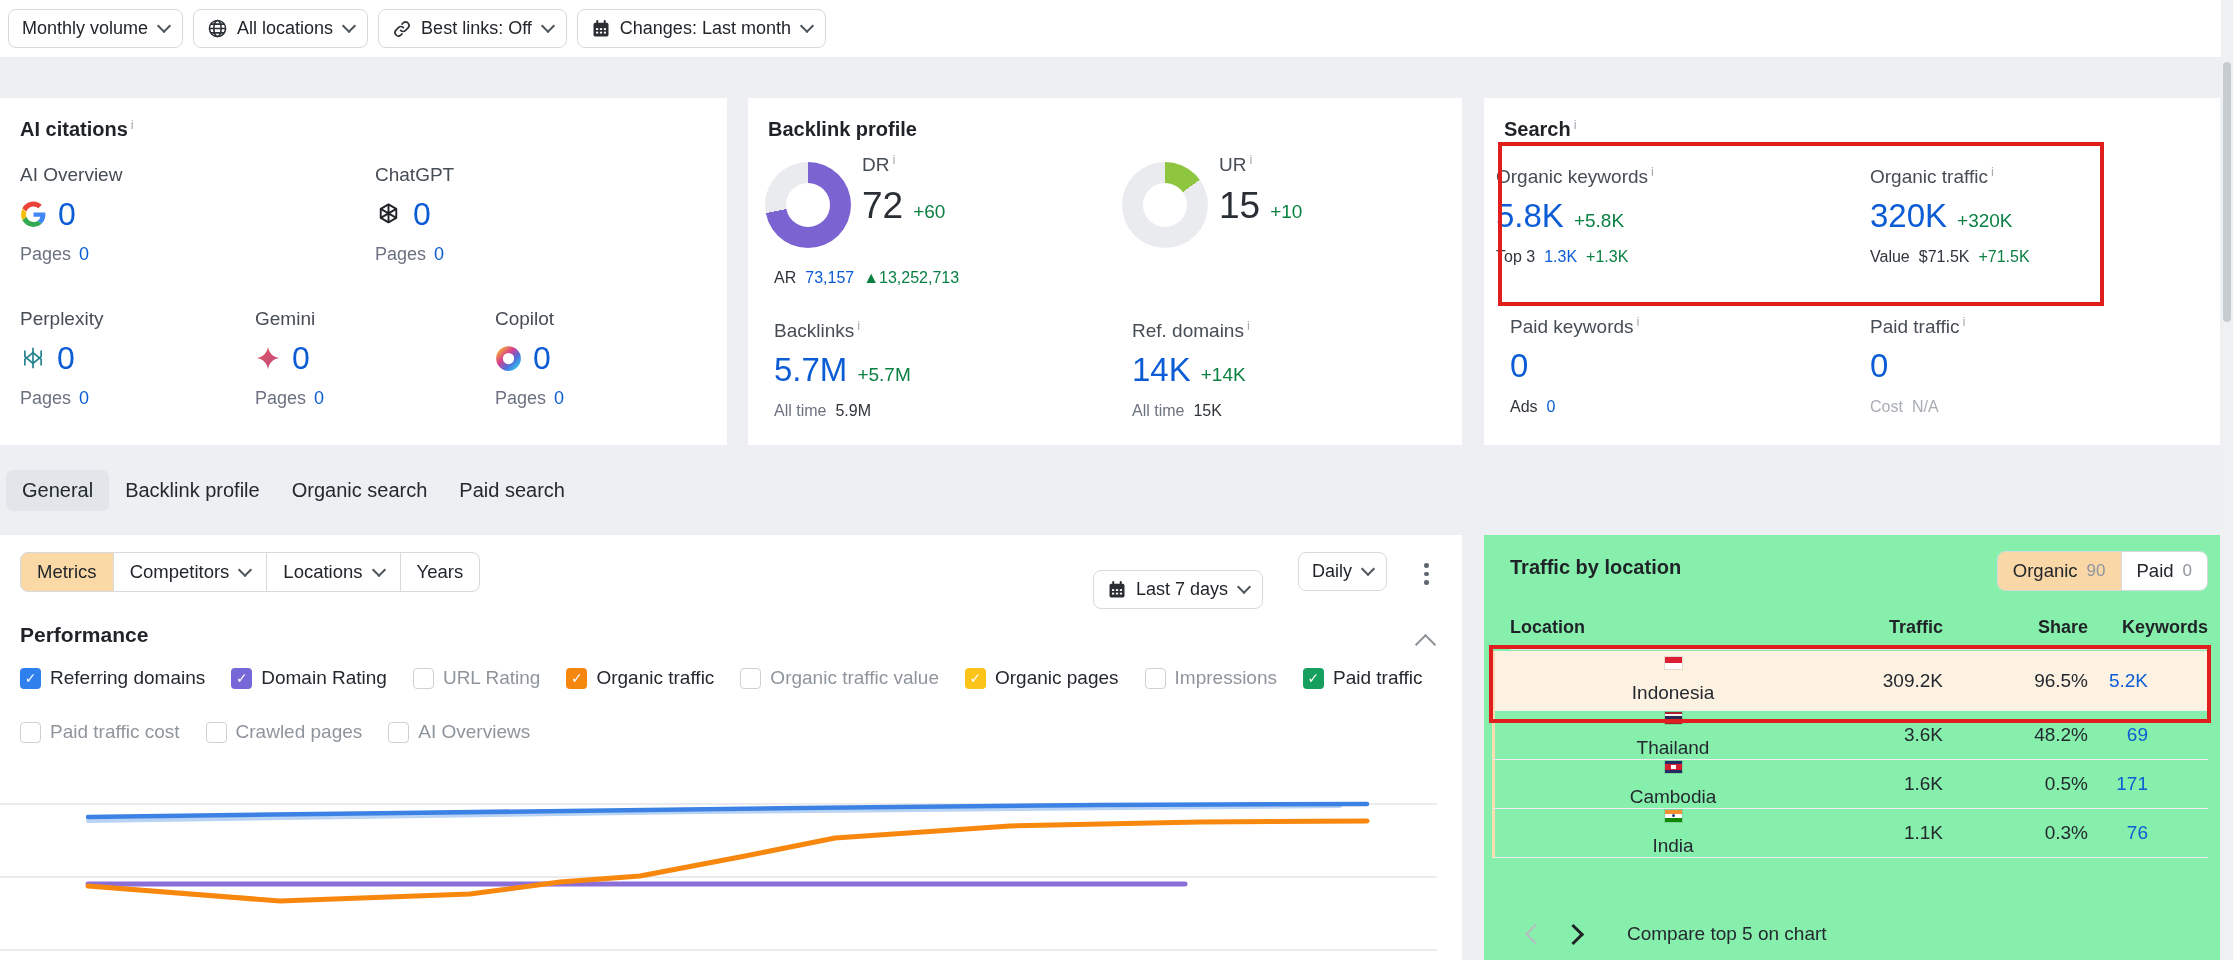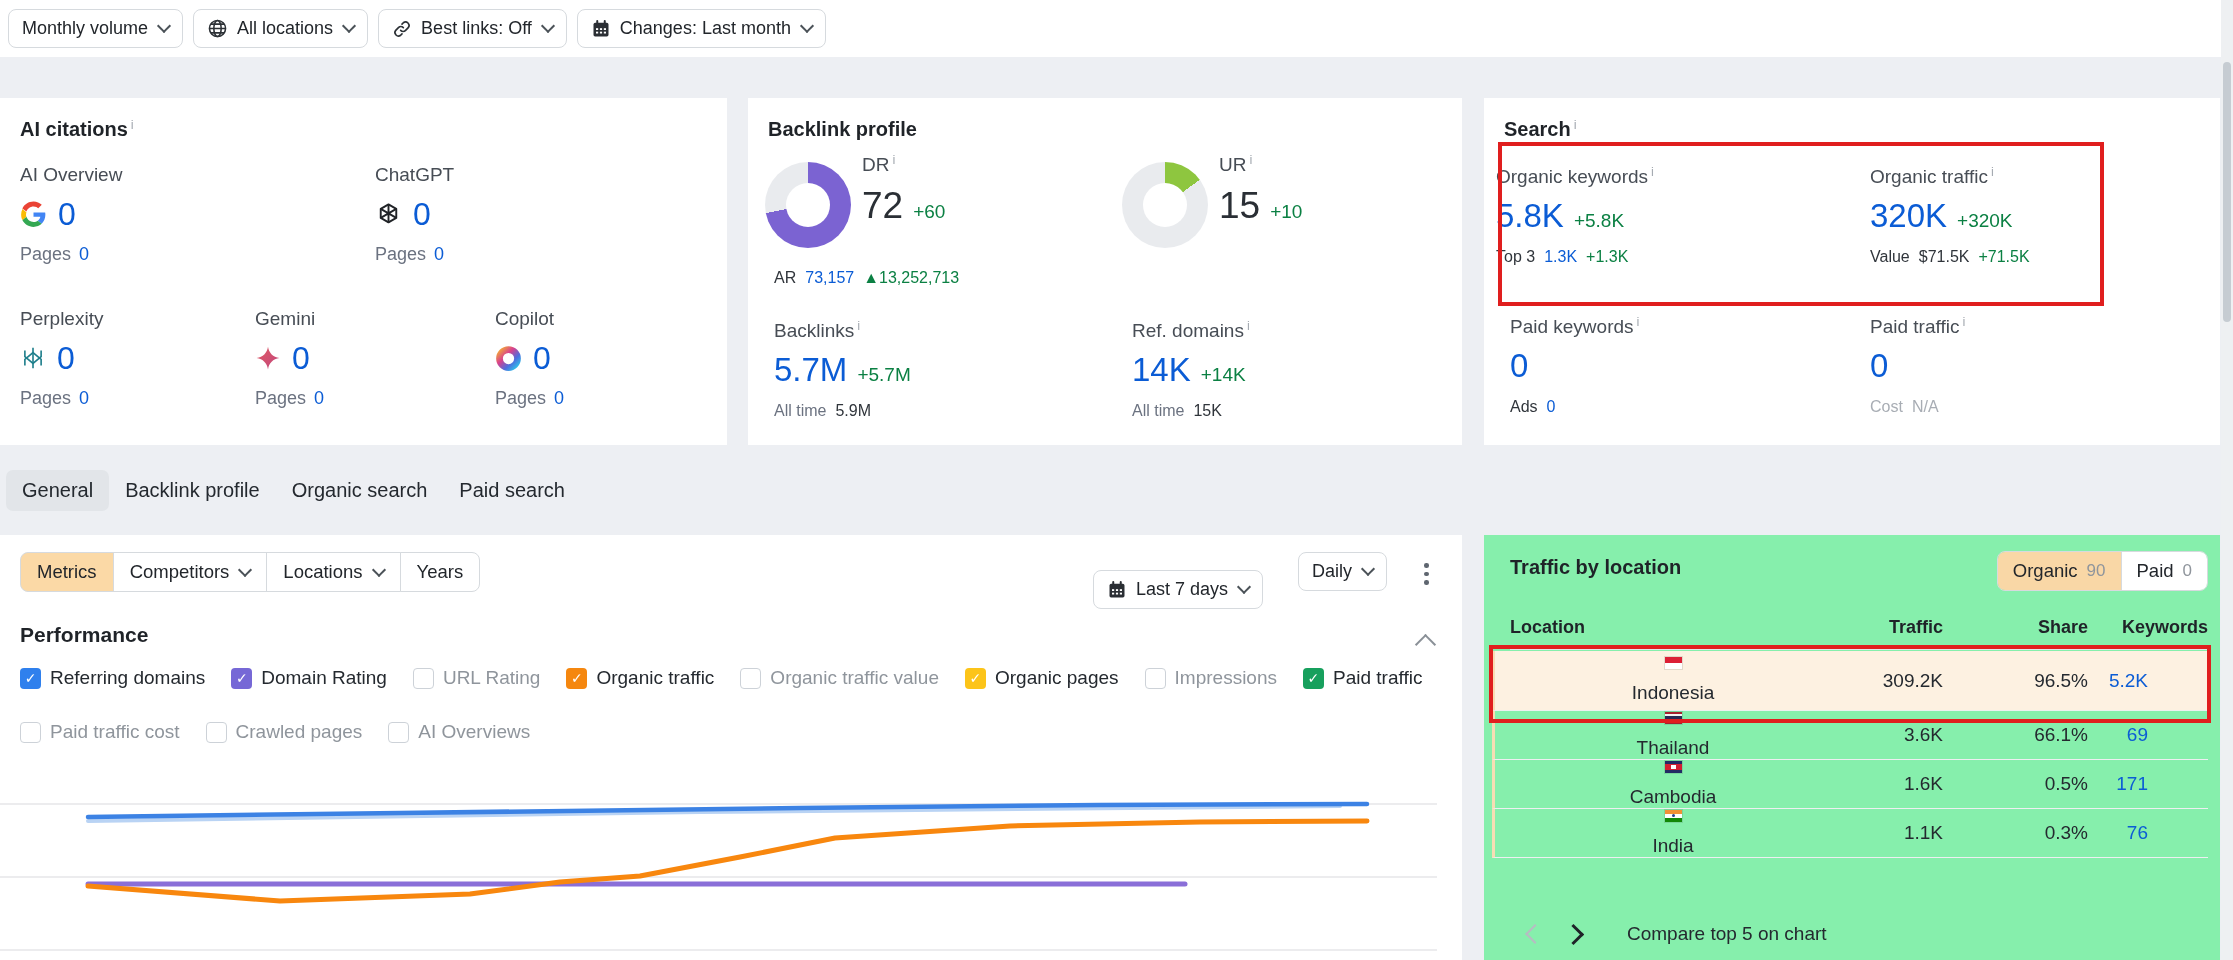--- a/index.html
+++ b/index.html
@@ -485,21 +485,21 @@
           <span class="kw">5.2K</span>
           <span class="kd"></span>
         </div>
         <div class="row">
           <span class="loc">
             <span class="flag" style="background: linear-gradient(rgb(167, 33, 47) 0px, rgb(167, 33, 47) 17%, rgb(245, 245, 245) 17%, rgb(245, 245, 245) 33%, rgb(38, 42, 85) 33%, rgb(38, 42, 85) 67%, rgb(245, 245, 245) 67%, rgb(245, 245, 245) 83%, rgb(167, 33, 47) 83%, rgb(167, 33, 47) 100%);"></span>
             <span>Thailand</span>
           </span>
           <span class="tv">3.6K</span>
           <span class="td"></span>
-          <span class="sh">66.1%</span>
+          <span class="sh">48.2%</span>
           <span class="kw">69</span>
           <span class="kd"></span>
         </div>
         <div class="row">
           <span class="loc">
             <span class="flag" style="background: linear-gradient(rgb(35, 42, 100) 0px, rgb(35, 42, 100) 27%, rgb(210, 31, 49) 27%, rgb(210, 31, 49) 73%, rgb(35, 42, 100) 73%, rgb(35, 42, 100) 100%);">
               <span class="center"></span>
             </span>
             <span>Cambodia</span>
           </span>

